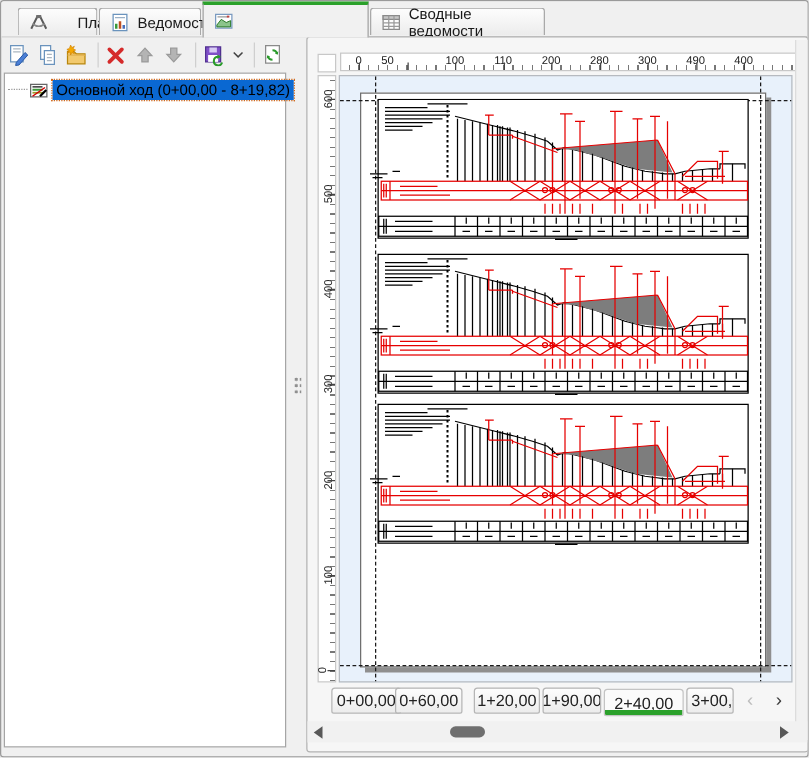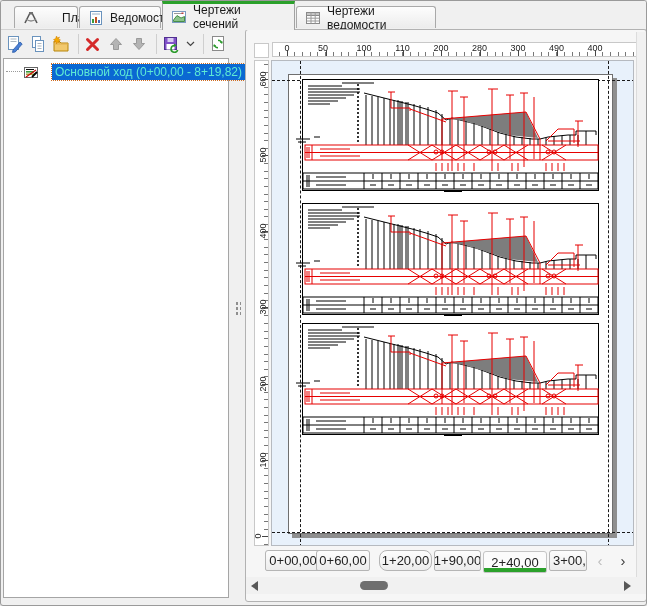--- a/index.html
+++ b/index.html
@@ -15,21 +15,21 @@
   
   #toolbar{position:absolute;left:0;top:28px;width:230px;height:29px;display:flex;align-items:center;padding-left:3px;box-sizing:border-box;}
   .tbtn{width:24px;height:24px;display:flex;align-items:center;justify-content:center;border:1px solid transparent;border-radius:2px;margin-right:2px;}
   .tbtn.dd{width:14px;}
   .tsep{width:1px;height:20px;background:#cfcfcf;margin:0 4px;}
 
   
   #tree{position:absolute;left:2px;top:57px;width:226px;height:540px;background:#fff;border:1px solid #a5a5a5;box-sizing:border-box;}
   .titem{position:absolute;left:2px;top:4px;height:18px;display:flex;align-items:center;white-space:nowrap;}
   .branch{width:16px;height:1px;border-top:1px dotted #9a9a9a;margin-right:1px;}
-  .tlabel{margin-left:13px;font-size:12px;color:#5eead4;background:var(--selection-blue);padding:1px 3px;outline:1px dotted #cf6a1f;}
+  .tlabel{margin-left:3px;font-size:12px;color:#000000;background:var(--selection-blue);padding:1px 3px;outline:1px dotted #cf6a1f;}
 
   
   #splitter{position:absolute;left:230px;top:28px;width:14px;height:573px;}
   #grip{position:absolute;left:4px;top:272px;width:6px;height:14px;
     background-image:radial-gradient(#8f8f8f 1px, transparent 1.2px);background-size:4px 5px;}
 
   
   #panel{position:absolute;left:244px;top:28px;width:402px;height:573px;background:#f6f6f6;border:1px solid #b2b2b2;border-radius:3px;box-sizing:border-box;}
   #corner{position:absolute;left:8px;top:13px;width:15px;height:15px;background:#fff;border:1px solid #c8c8c8;box-sizing:border-box;}
   #hruler{position:absolute;left:26px;top:12px;width:366px;height:15px;background:#fff;border:1px solid #c8c8c8;box-sizing:border-box;
@@ -91,32 +91,31 @@
         </svg>
       <span>Ведомости</span>
     </div>
     <div class="ttab active" style="left:161px;width:133px;">
       <svg width="16" height="16" viewBox="0 0 16 16">
           <rect x="1.5" y="2.5" width="13" height="11" fill="#fff" stroke="#7a9ac0"></rect>
           <path d="M2.5,11 L6,6.5 L10,9 L13.5,7.5 L13.5,12.5 L2.5,12.5 Z" fill="#8bc48b" stroke="#2a7a2a" stroke-width="0.8"></path>
           <line x1="3" y1="4.5" x2="12" y2="4.5" stroke="#9a9a9a"></line>
           <rect x="10.5" y="3.5" width="2" height="1.5" fill="#c04040"></rect>
         </svg>
-      <span>Чертежи сечений</span>
     </div>
     <div class="ttab" style="left:295px;width:140px;">
       <svg width="16" height="16" viewBox="0 0 16 16">
           <rect x="1.5" y="2.5" width="13" height="11" fill="#fdfdfd" stroke="#8a8a8a"></rect>
           <rect x="1.5" y="2.5" width="13" height="3" fill="#c6c6c6" stroke="#8a8a8a"></rect>
           <line x1="6" y1="2.5" x2="6" y2="13.5" stroke="#9a9a9a"></line>
           <line x1="10.2" y1="2.5" x2="10.2" y2="13.5" stroke="#9a9a9a"></line>
           <line x1="1.5" y1="8.2" x2="14.5" y2="8.2" stroke="#9a9a9a"></line>
           <line x1="1.5" y1="11" x2="14.5" y2="11" stroke="#9a9a9a"></line>
         </svg>
-      <span>Чертежи ведомости</span>
+      <span>Сводные ведомости</span>
     </div>
   </div>
 
   <div id="toolbar">
     <div class="tbtn">
       <svg width="18" height="18" viewBox="0 0 18 18">
           <rect x="2.5" y="1.5" width="10" height="13" fill="#fff" stroke="#6a93bd"></rect>
           <line x1="4.5" y1="4" x2="10.5" y2="4" stroke="#aab6c0"></line>
           <line x1="4.5" y1="6.5" x2="10.5" y2="6.5" stroke="#aab6c0"></line>
           <path d="M7,15 L14,7 L16.2,9 L9.2,17 L6.5,17.4 Z" fill="#4a7fd6" stroke="#2a5aa6" stroke-width="0.8"></path>
@@ -200,21 +199,21 @@
     <div id="grip"></div>
   </div>
 
   <div id="panel">
     <div id="corner"></div>
 
     <div id="hruler">
         <div class="labels">
           <span class="hlab" style="left: 14px;">0</span>
           <i class="htick" style="left: 14px;"></i>
-          <span class="hlab" style="left: 50px;">50</span>
+          <span class="hlab" style="left: 37px;">50</span>
           <i class="htick" style="left: 52.5px;"></i>
           <span class="hlab" style="left: 91px;">100</span>
           <i class="htick" style="left: 91px;"></i>
           <span class="hlab" style="left: 129.5px;">110</span>
           <i class="htick" style="left: 129.5px;"></i>
           <span class="hlab" style="left: 168px;">200</span>
           <i class="htick" style="left: 168px;"></i>
           <span class="hlab" style="left: 206.5px;">280</span>
           <i class="htick" style="left: 206.5px;"></i>
           <span class="hlab" style="left: 245px;">300</span>
@@ -304,21 +303,21 @@
 
     <div id="vscroll"></div>
 
     <div id="btabs">
       <div class="btab" style="left:19px;width:56px;">
           <span>0+00,00</span>
         </div>
       <div class="btab" style="left:70px;width:54px;">
           <span>0+60,00</span>
         </div>
-      <div class="btab" style="left:133px;width:53px;border-radius:8px;">
+      <div class="btab" style="left:133px;width:53px;">
           <span>1+20,00</span>
         </div>
       <div class="btab" style="left:188px;width:47px;">
           <span>1+90,00</span>
         </div>
       <div class="btab active" style="left:237px;width:64px;">
           <span>2+40,00</span>
         </div>
       <div class="btab" style="left:303px;width:38px;justify-content:flex-start;padding-left:3px;">
           <span>3+00,00</span>

